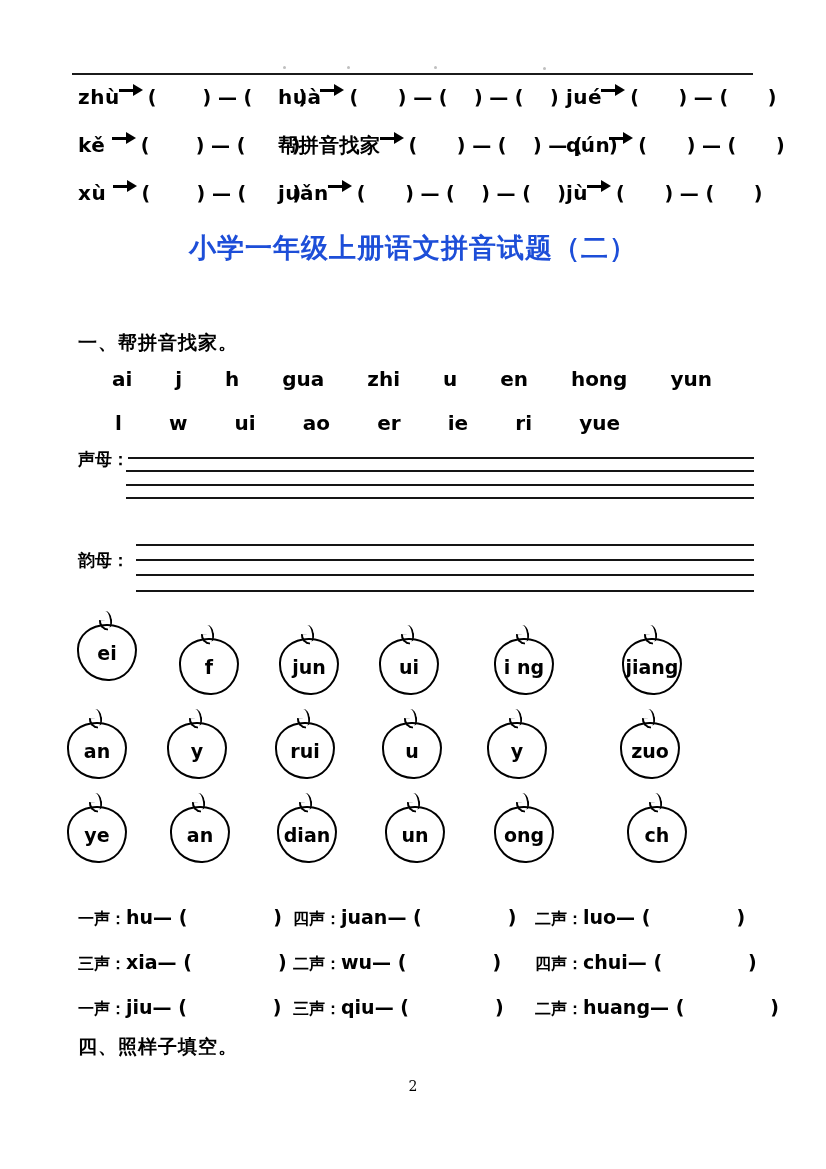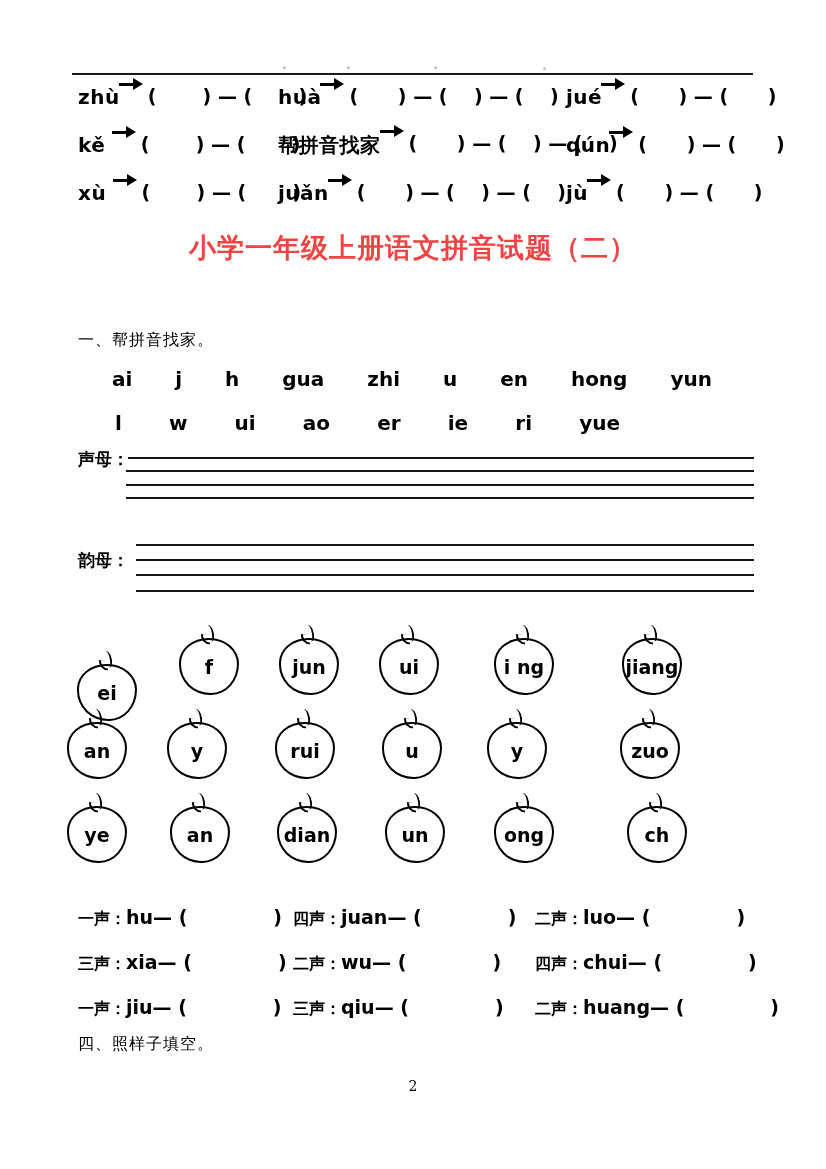--- a/index.html
+++ b/index.html
@@ -6,42 +6,42 @@
   .page{position:relative;width:826px;height:1169px;background:#fff;
         font-family:"DejaVu Sans",sans-serif;color:#000;overflow:hidden;}
 
   
   .top-rule{position:absolute;left:72px;top:73px;width:681px;height:2px;background:#1b1b1b;}
   .speck{position:absolute;width:3px;height:3px;border-radius:50%;background:#bfbfbf;}
 
   
   .conv{position:absolute;left:78px;top:84px;width:700px;}
   .conv-row{display:flex;align-items:center;height:26px;margin-bottom:22px;}
-  .conv-group{display:flex;}
+  .conv-group{display:flex;align-items:center;}
   .conv-group.g1{width:200px;}
   .conv-group.g2{width:288px;}
   .conv-group.g3{width:205px;}
   .syllable{font-size:20px;font-weight:bold;letter-spacing:0.5px;white-space:pre;}
   .slots{font-size:19px;font-weight:bold;white-space:pre;margin-left:5px;}
 
   .arrow{display:inline-block;position:relative;width:24px;height:13px;
          transform:translateY(-7px);margin-left:-1px;flex:0 0 auto;}
   .arrow .shaft{position:absolute;left:0;top:5px;width:15px;height:3px;background:#000;}
   .arrow .head{position:absolute;right:0;top:0;width:0;height:0;
                border-left:10px solid #000;border-top:6.5px solid transparent;
                border-bottom:6.5px solid transparent;}
 
   
   .title{position:absolute;left:0;top:230px;width:100%;text-align:center;
-         font-size:27px;font-weight:bold;color:#ef4444;letter-spacing:1px;}
+         font-size:27px;font-weight:bold;color:#1d4ed8;letter-spacing:1px;}
   .info{position:absolute;left:243px;top:283px;display:flex;gap:18px;
         color:#a8a8a8;font-size:15px;}
   .info-field{white-space:pre;}
 
-  .sec-heading{position:absolute;font-size:16px;font-weight:normal;letter-spacing:1px;}
+  .sec-heading{position:absolute;font-size:19px;font-weight:bold;letter-spacing:1px;}
 
   
   .py-row{position:absolute;display:flex;justify-content:space-between;
           font-size:20px;font-weight:bold;}
   .py-row span{white-space:pre;}
 
   
   .staff-label{position:absolute;font-size:17px;font-weight:bold;}
   .staff-line{position:absolute;height:2px;background:#151515;}
 
@@ -197,21 +197,21 @@
   <div class="staff-line" style="left:126px;top:484px;width:628px;"></div>
   <div class="staff-line" style="left:126px;top:497px;width:628px;"></div>
 
   <div class="staff-label" style="left:78px;top:549px;">韵母：</div>
   <div class="staff-line" style="left:136px;top:544px;width:618px;"></div>
   <div class="staff-line" style="left:136px;top:559px;width:618px;"></div>
   <div class="staff-line" style="left:136px;top:574px;width:618px;"></div>
   <div class="staff-line" style="left:136px;top:590px;width:618px;"></div>
 
 
-  <div class="apple" style="left:77px;top:664px;">
+  <div class="apple" style="left:77px;top:624px;">
       <span class="apple-stem"></span>
       <span class="apple-text">ei</span>
     </div>
   <div class="apple" style="left:179px;top:638px;">
       <span class="apple-stem"></span>
       <span class="apple-text">f</span>
     </div>
   <div class="apple" style="left:279px;top:638px;">
       <span class="apple-stem"></span>
       <span class="apple-text">jun</span>

